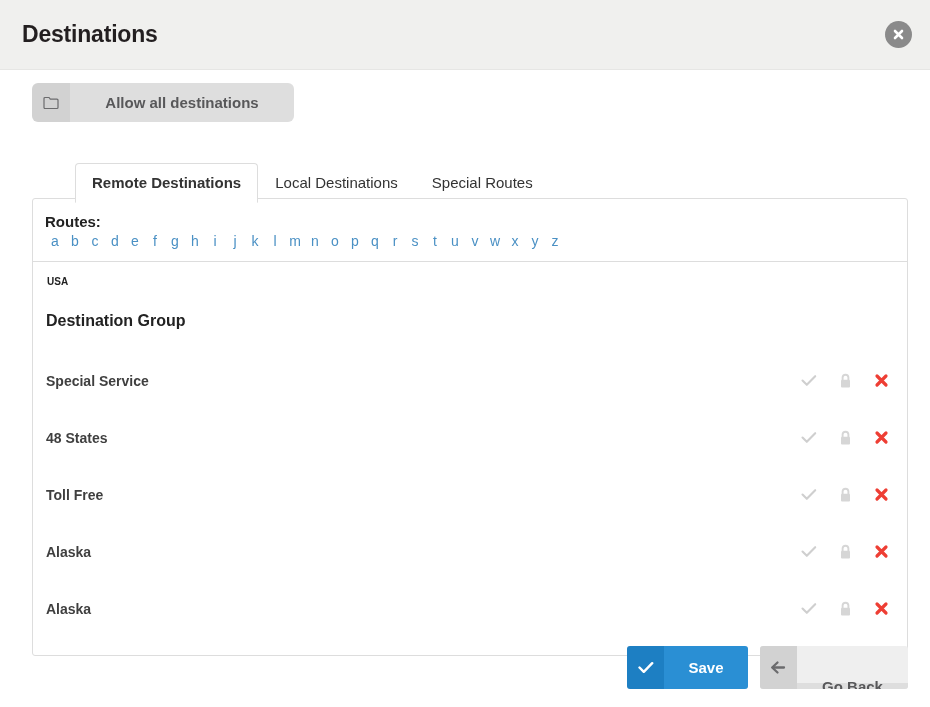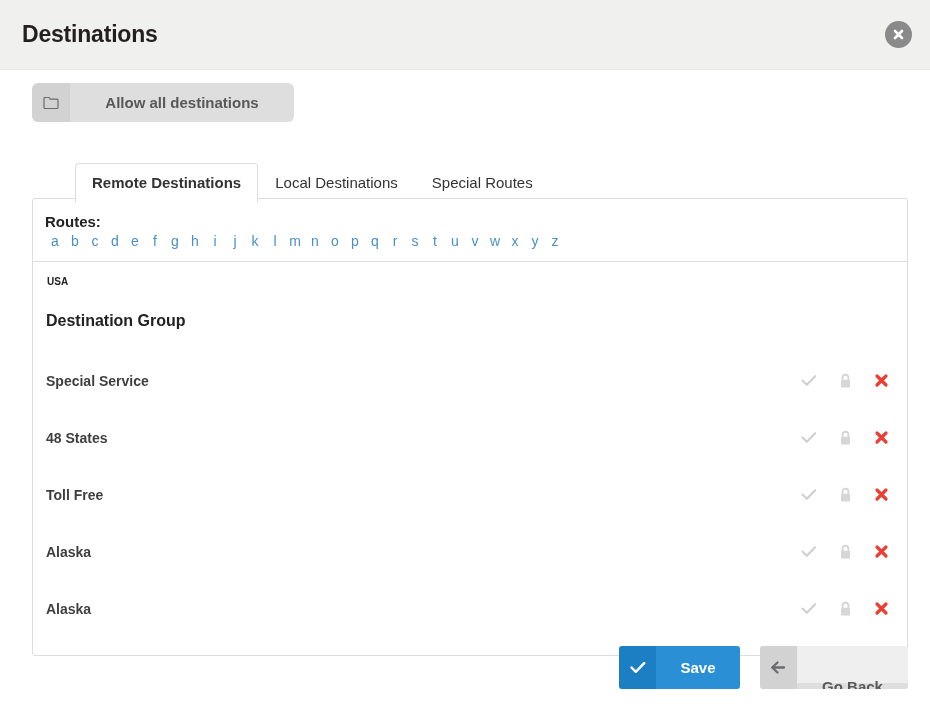--- a/index.html
+++ b/index.html
@@ -200,21 +200,21 @@
     justify-content: center;
     cursor: pointer;
   }
 
   
   .footer-actions {
     position: absolute;
     right: 22px;
     top: 646px;
     display: flex;
-    gap: 20px;
+    gap: 12px;
   }
   .footer-btn {
     display: flex;
     align-items: stretch;
     height: 43px;
     border: none;
     padding: 0;
     cursor: pointer;
     border-radius: 3px;
     overflow: hidden;

